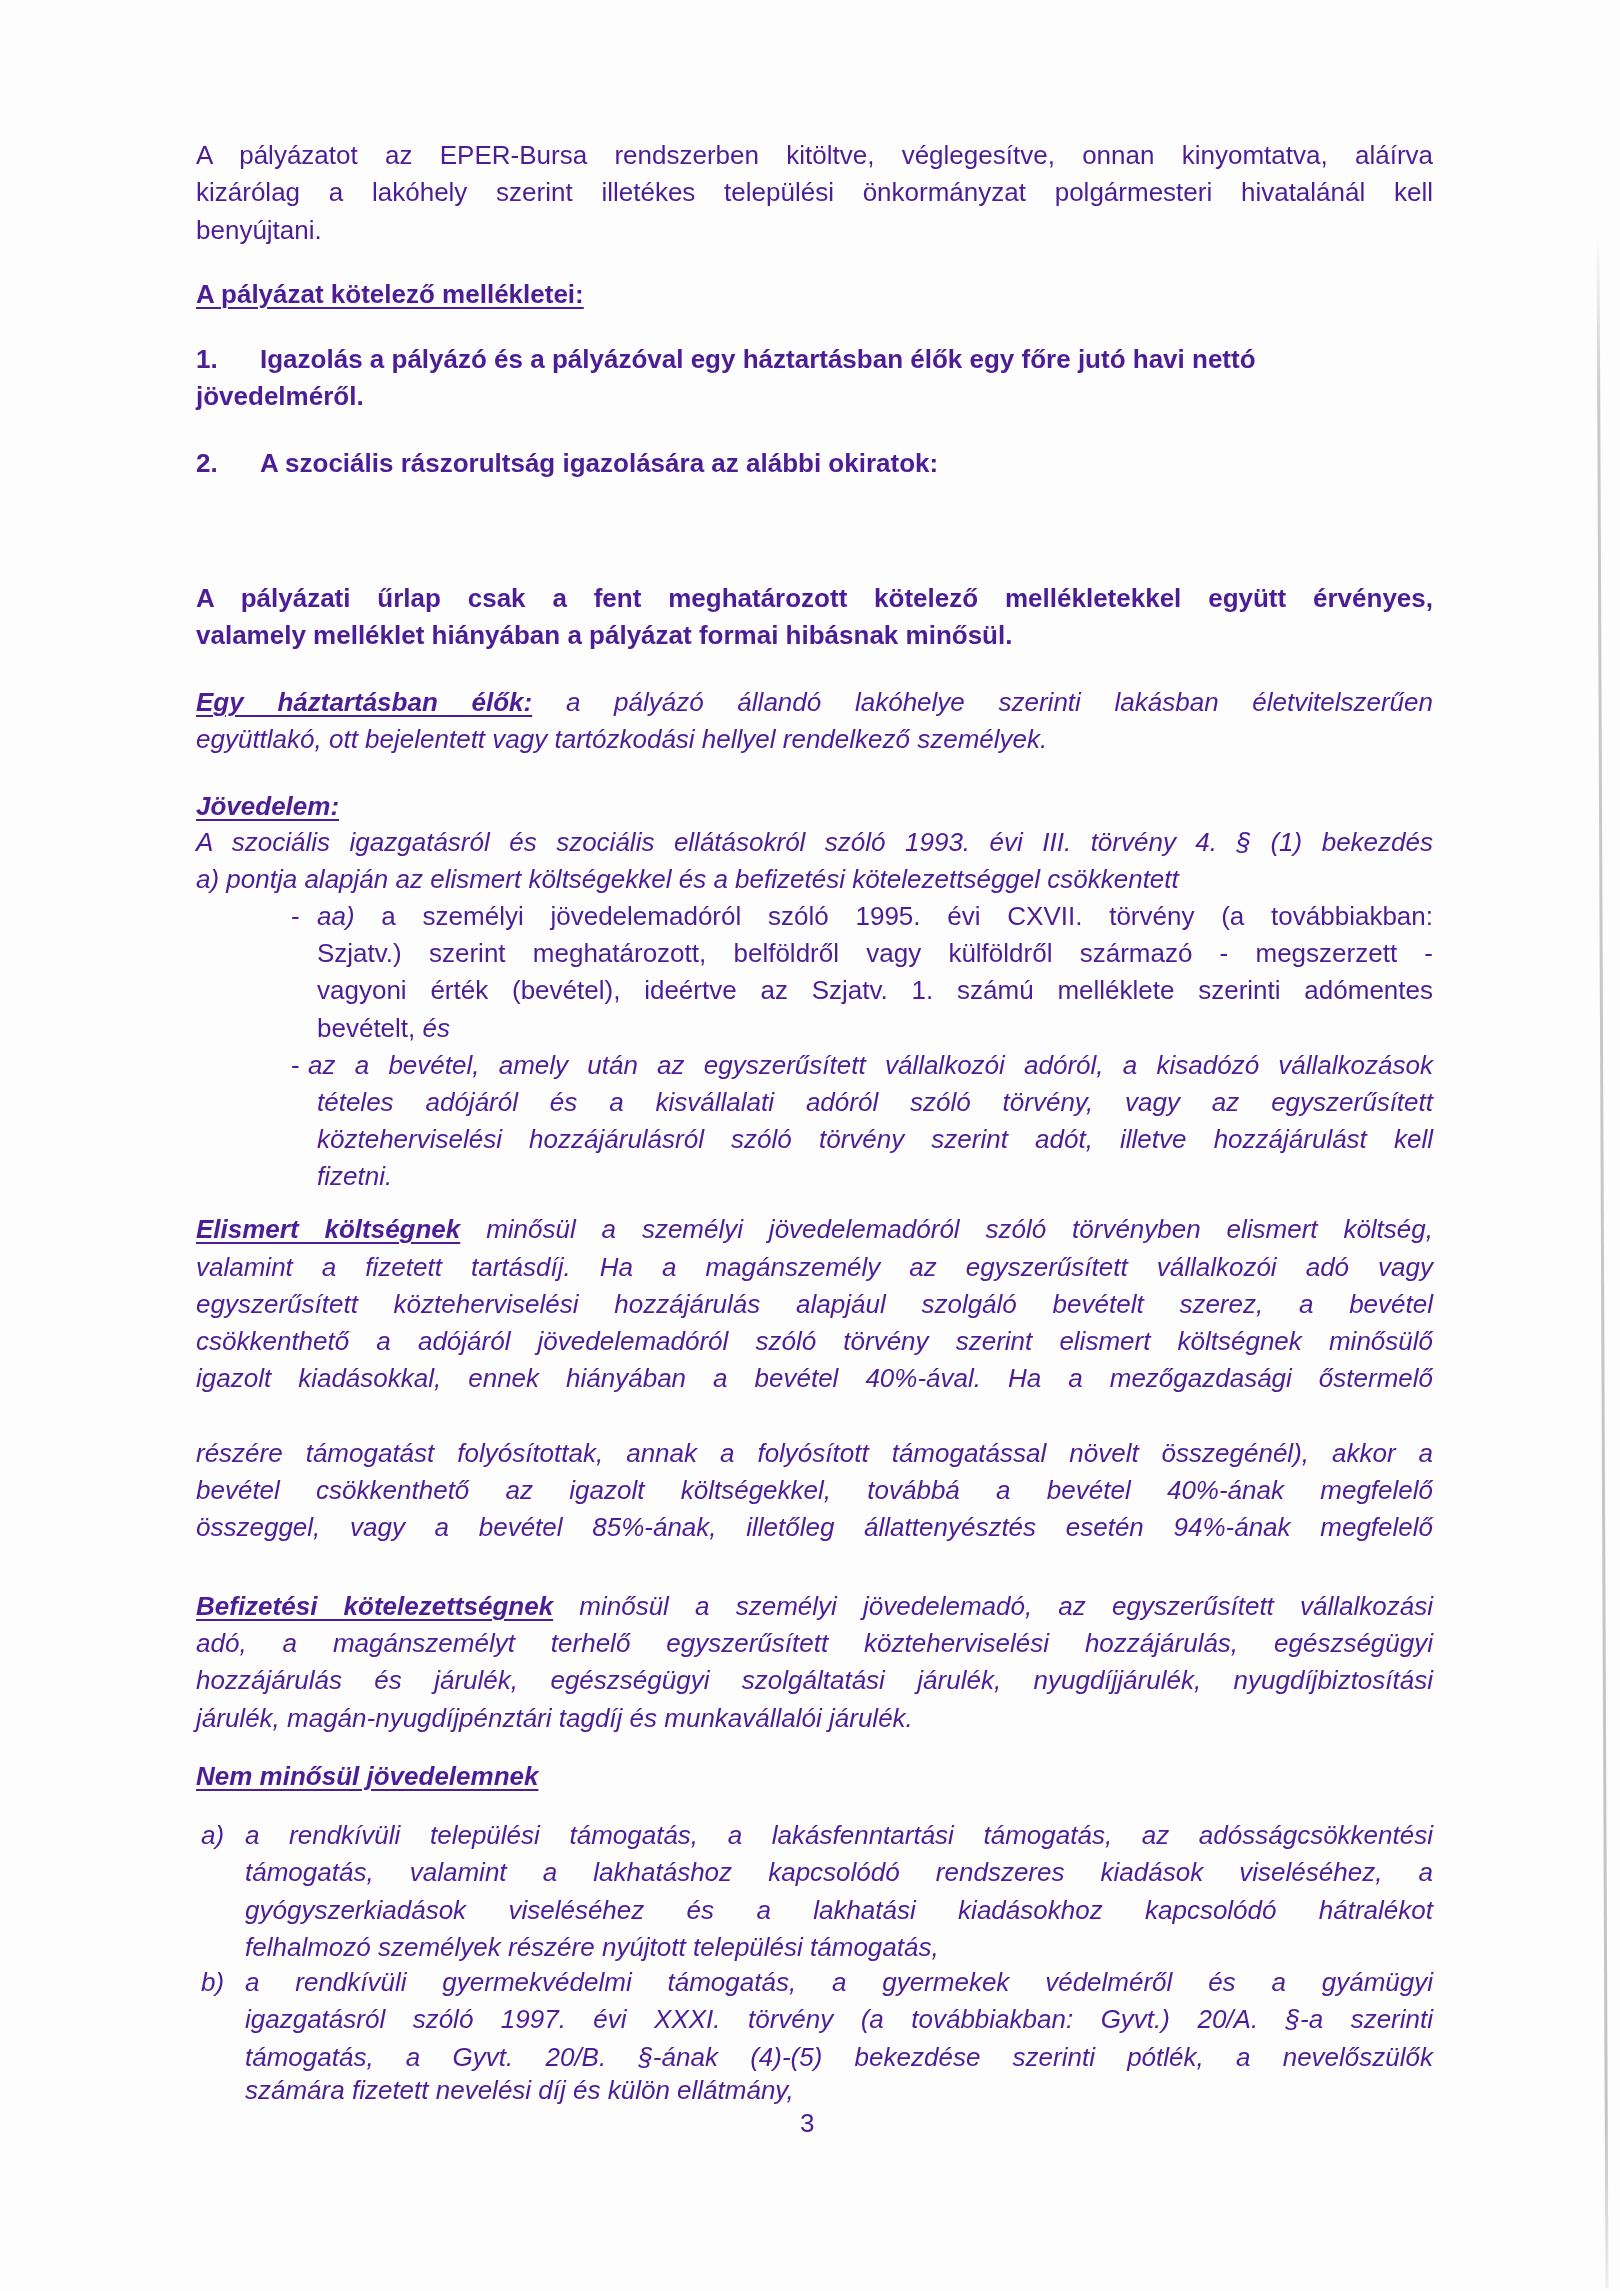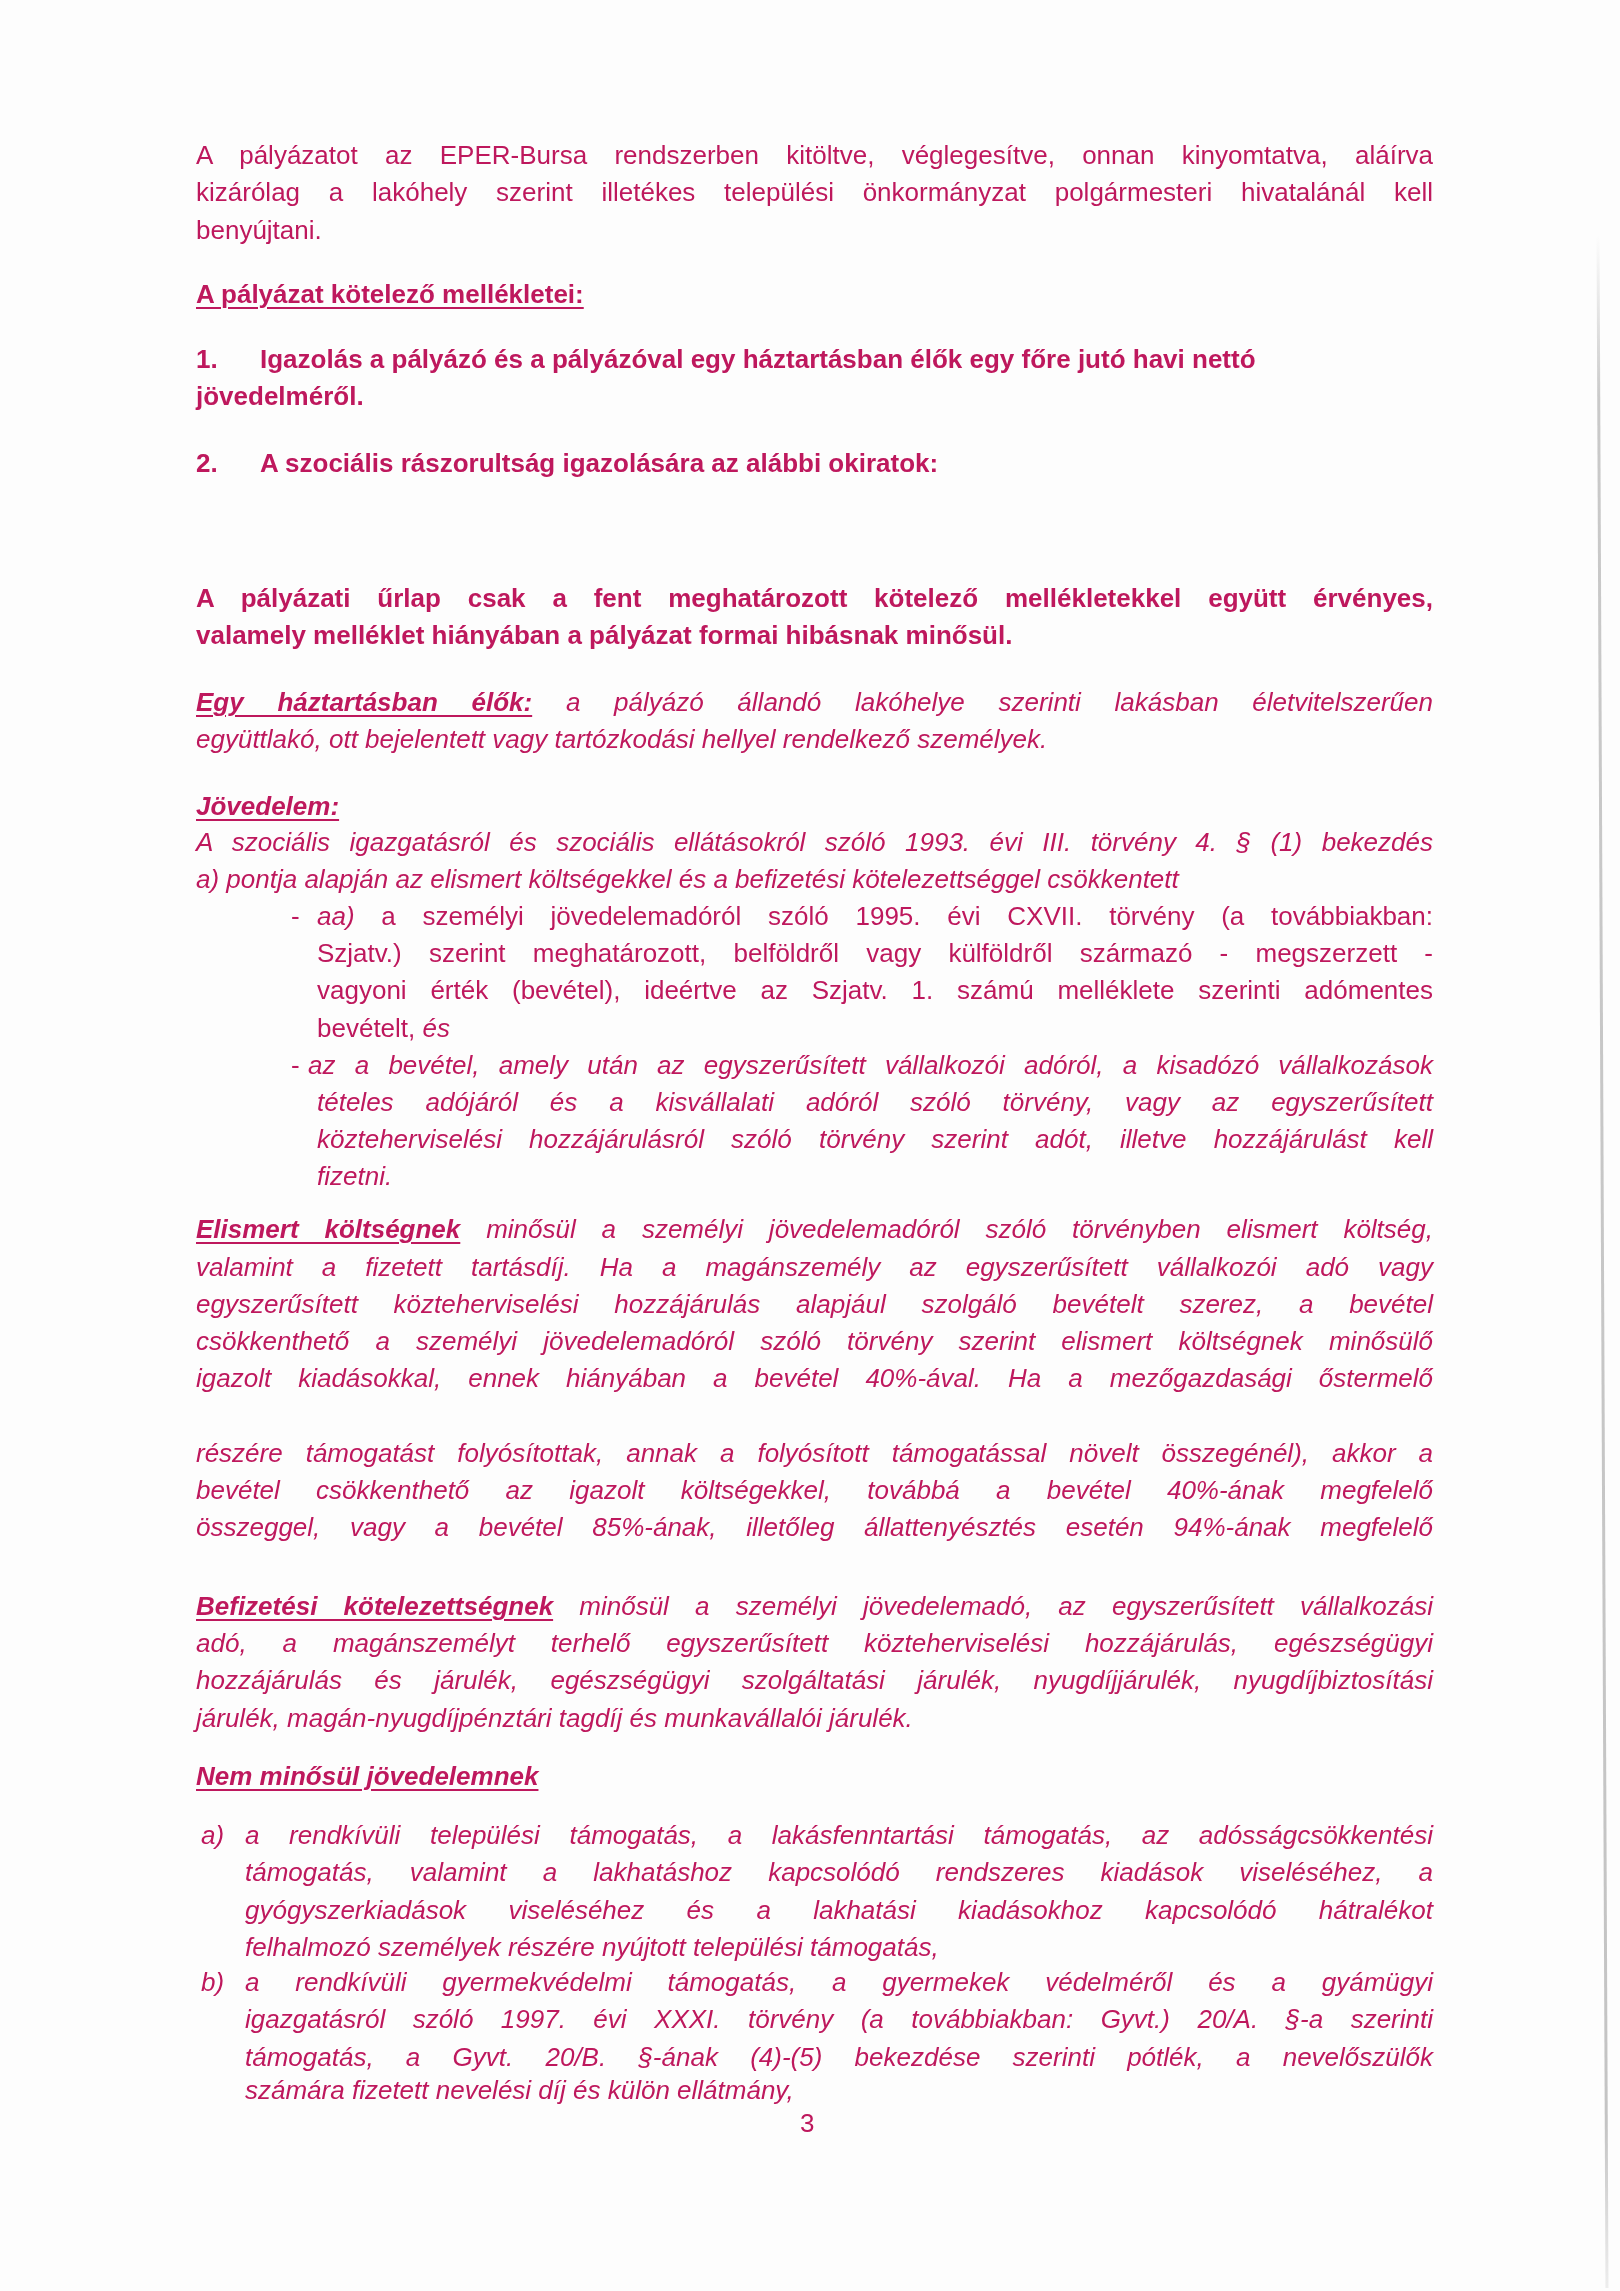--- a/index.html
+++ b/index.html
@@ -1,21 +1,21 @@
 <!DOCTYPE html>
 <html><head>
 <meta charset="utf-8">
 <style>
   html, body { margin: 0; padding: 0; background: #ffffff; }
   body { width: 1620px; height: 2292px; position: relative; overflow: hidden; }
   .page {
     position: absolute; left: 0; top: 0; width: 1620px; height: 2292px;
     background: #fdfdfd;
     font-family: "Liberation Sans", "DejaVu Sans", sans-serif;
-    color: #be185d;
+    color: #4c1d95;
   }
   .ln {
     position: absolute; left: 196px; width: 1237px;
     font-size: 26px; line-height: 33px; white-space: nowrap;
   }
   .j { text-align: justify; text-align-last: justify; white-space: normal; }
   .b { font-weight: bold; }
   .i { font-style: italic; }
   .u { text-decoration: underline; text-decoration-thickness: 2px; text-underline-offset: 3.9px; }
   .ind { left: 317px; width: 1116px; }
@@ -67,21 +67,21 @@
 
   <span class="dash" style="top:1049px">-</span>
   <div class="ln ind i j" style="top:1049px; left:308px; width:1125px">az a bevétel, amely után az egyszerűsített vállalkozói adóról, a kisadózó vállalkozások</div>
   <div class="ln ind i j" style="top:1086px">tételes adójáról és a kisvállalati adóról szóló törvény, vagy az egyszerűsített</div>
   <div class="ln ind i j" style="top:1123px">közteherviselési hozzájárulásról szóló törvény szerint adót, illetve hozzájárulást kell</div>
   <div class="ln ind i" style="top:1160px">fizetni.</div>
 
   <div class="ln i j" style="top:1213px"><span class="b u">Elismert költségnek</span><span> minősül a személyi jövedelemadóról szóló törvényben elismert költség,</span></div>
   <div class="ln i j" style="top:1251px">valamint a fizetett tartásdíj. Ha a magánszemély az egyszerűsített vállalkozói adó vagy</div>
   <div class="ln i j" style="top:1288px">egyszerűsített közteherviselési hozzájárulás alapjául szolgáló bevételt szerez, a bevétel</div>
-  <div class="ln i j" style="top:1325px">csökkenthető a személyi jövedelemadóról szóló törvény szerint elismert költségnek minősülő</div>
+  <div class="ln i j" style="top:1325px">csökkenthető a adójáról jövedelemadóról szóló törvény szerint elismert költségnek minősülő</div>
   <div class="ln i j" style="top:1362px">igazolt kiadásokkal, ennek hiányában a bevétel 40%-ával. Ha a mezőgazdasági őstermelő</div>
   <div class="ln i j" style="top:1437px">részére támogatást folyósítottak, annak a folyósított támogatással növelt összegénél), akkor a</div>
   <div class="ln i j" style="top:1474px">bevétel csökkenthető az igazolt költségekkel, továbbá a bevétel 40%-ának megfelelő</div>
   <div class="ln i j" style="top:1511px">összeggel, vagy a bevétel 85%-ának, illetőleg állattenyésztés esetén 94%-ának megfelelő</div>
 
   <div class="ln i j" style="top:1590px"><span class="b u">Befizetési kötelezettségnek</span><span> minősül a személyi jövedelemadó, az egyszerűsített vállalkozási</span></div>
   <div class="ln i j" style="top:1627px">adó, a magánszemélyt terhelő egyszerűsített közteherviselési hozzájárulás, egészségügyi</div>
   <div class="ln i j" style="top:1664px">hozzájárulás és járulék, egészségügyi szolgáltatási járulék, nyugdíjjárulék, nyugdíjbiztosítási</div>
   <div class="ln i" style="top:1702px">járulék, magán-nyugdíjpénztári tagdíj és munkavállalói járulék.</div>
 

